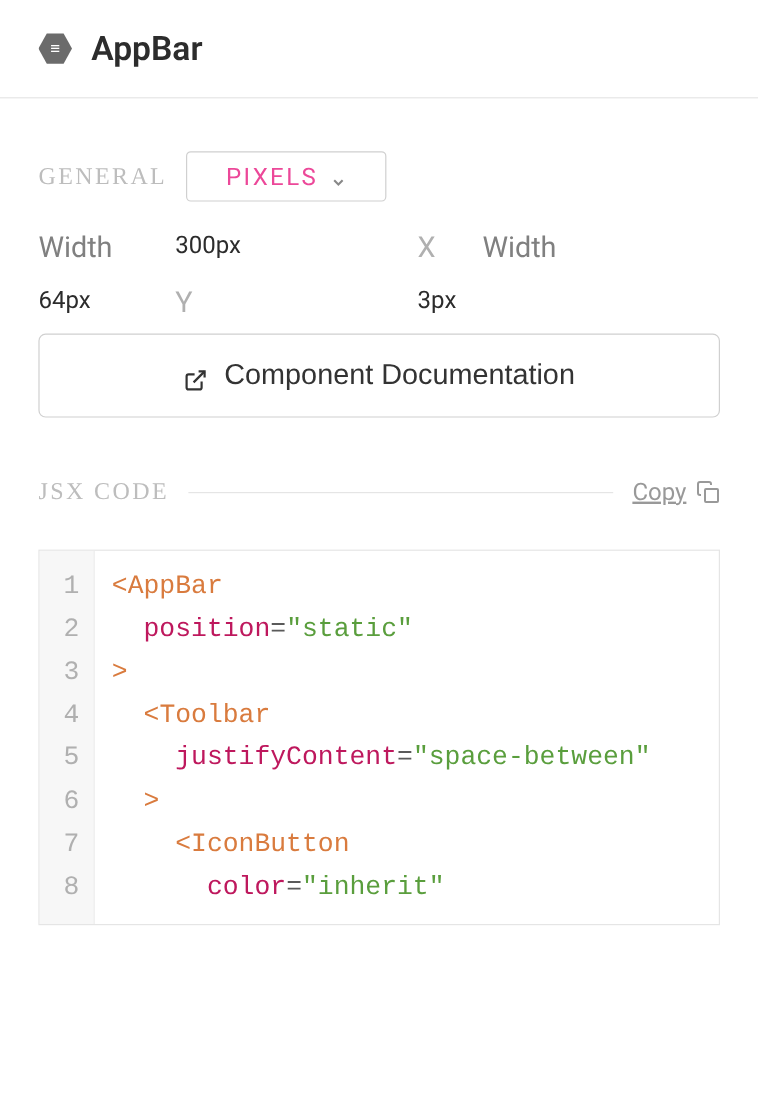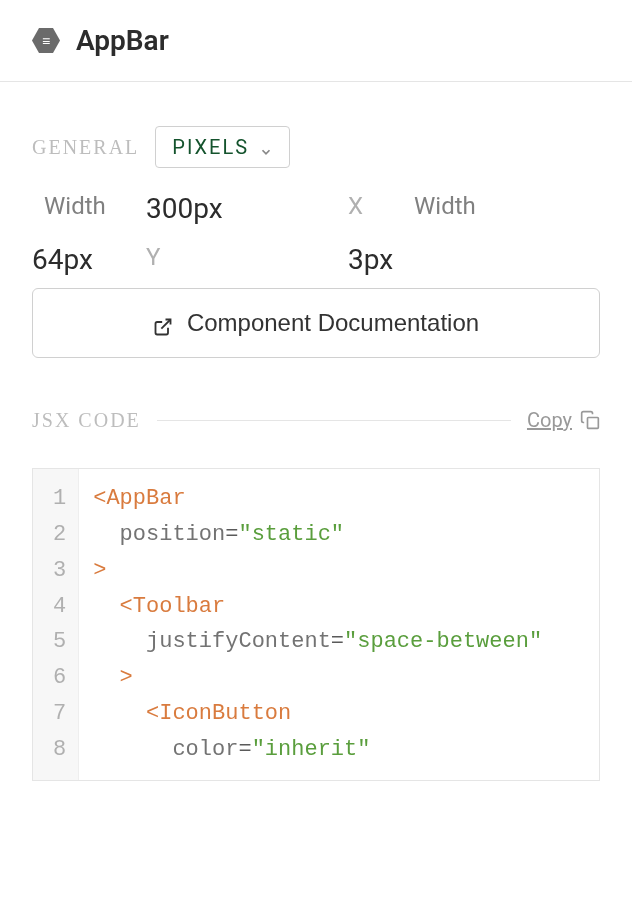--- a/index.html
+++ b/index.html
@@ -59,55 +59,54 @@
     }
     .section-divider {
       flex: 1;
       height: 1px;
       background: #e5e5e5;
     }
     .unit-select {
       display: flex;
       align-items: flex-end;
       gap: 10px;
-      padding: 8px 16px;
+      padding: 8px 32px;
       border: 1px solid #d0d0d0;
       border-radius: 4px;
       font-size: 20px;
       letter-spacing: 2px;
-      color: #14532d;
+      color: #ec4899;
       cursor: pointer;
       background: white;
     }
     .chevron-down {
       width: 14px;
       height: 14px;
       display: inline-block;
     }
     .grid-props {
       display: grid;
       grid-template-columns: 110px 1fr 50px 1fr;
       row-gap: 18px;
       column-gap: 4px;
       margin-bottom: 12px;
     }
     .prop-label {
       font-size: 24px;
       color: #808080;
       font-weight: 400;
-      margin-left: 12px;
     }
     .prop-label-short {
       font-size: 24px;
       color: #b0b0b0;
       font-weight: 400;
       text-align: left;
     }
     .prop-value {
-      font-size: 28px;
+      font-size: 20px;
       color: #2c2c2c;
       font-weight: 400;
     }
     .doc-button {
       width: 100%;
       padding: 20px;
       border: 1px solid #d0d0d0;
       border-radius: 6px;
       background: white;
       display: flex;
@@ -158,21 +157,21 @@
       user-select: none;
       border-right: 1px solid #eee;
     }
     .code-content {
       padding: 12px 14px;
       white-space: pre-wrap;
       word-break: break-word;
       flex: 1;
     }
     .tok-tag { color: #d97b3e; }
-    .tok-attr { color: #737373; }
+    .tok-attr { color: #be185d; }
     .tok-punc { color: #5a5a5a; }
     .tok-str { color: #5a9e3d; }
   </style>
 </head>
 <body>
 
 <div class="header">
   <div class="header-icon">≡</div>
   <div class="header-title">AppBar</div>
 </div>

